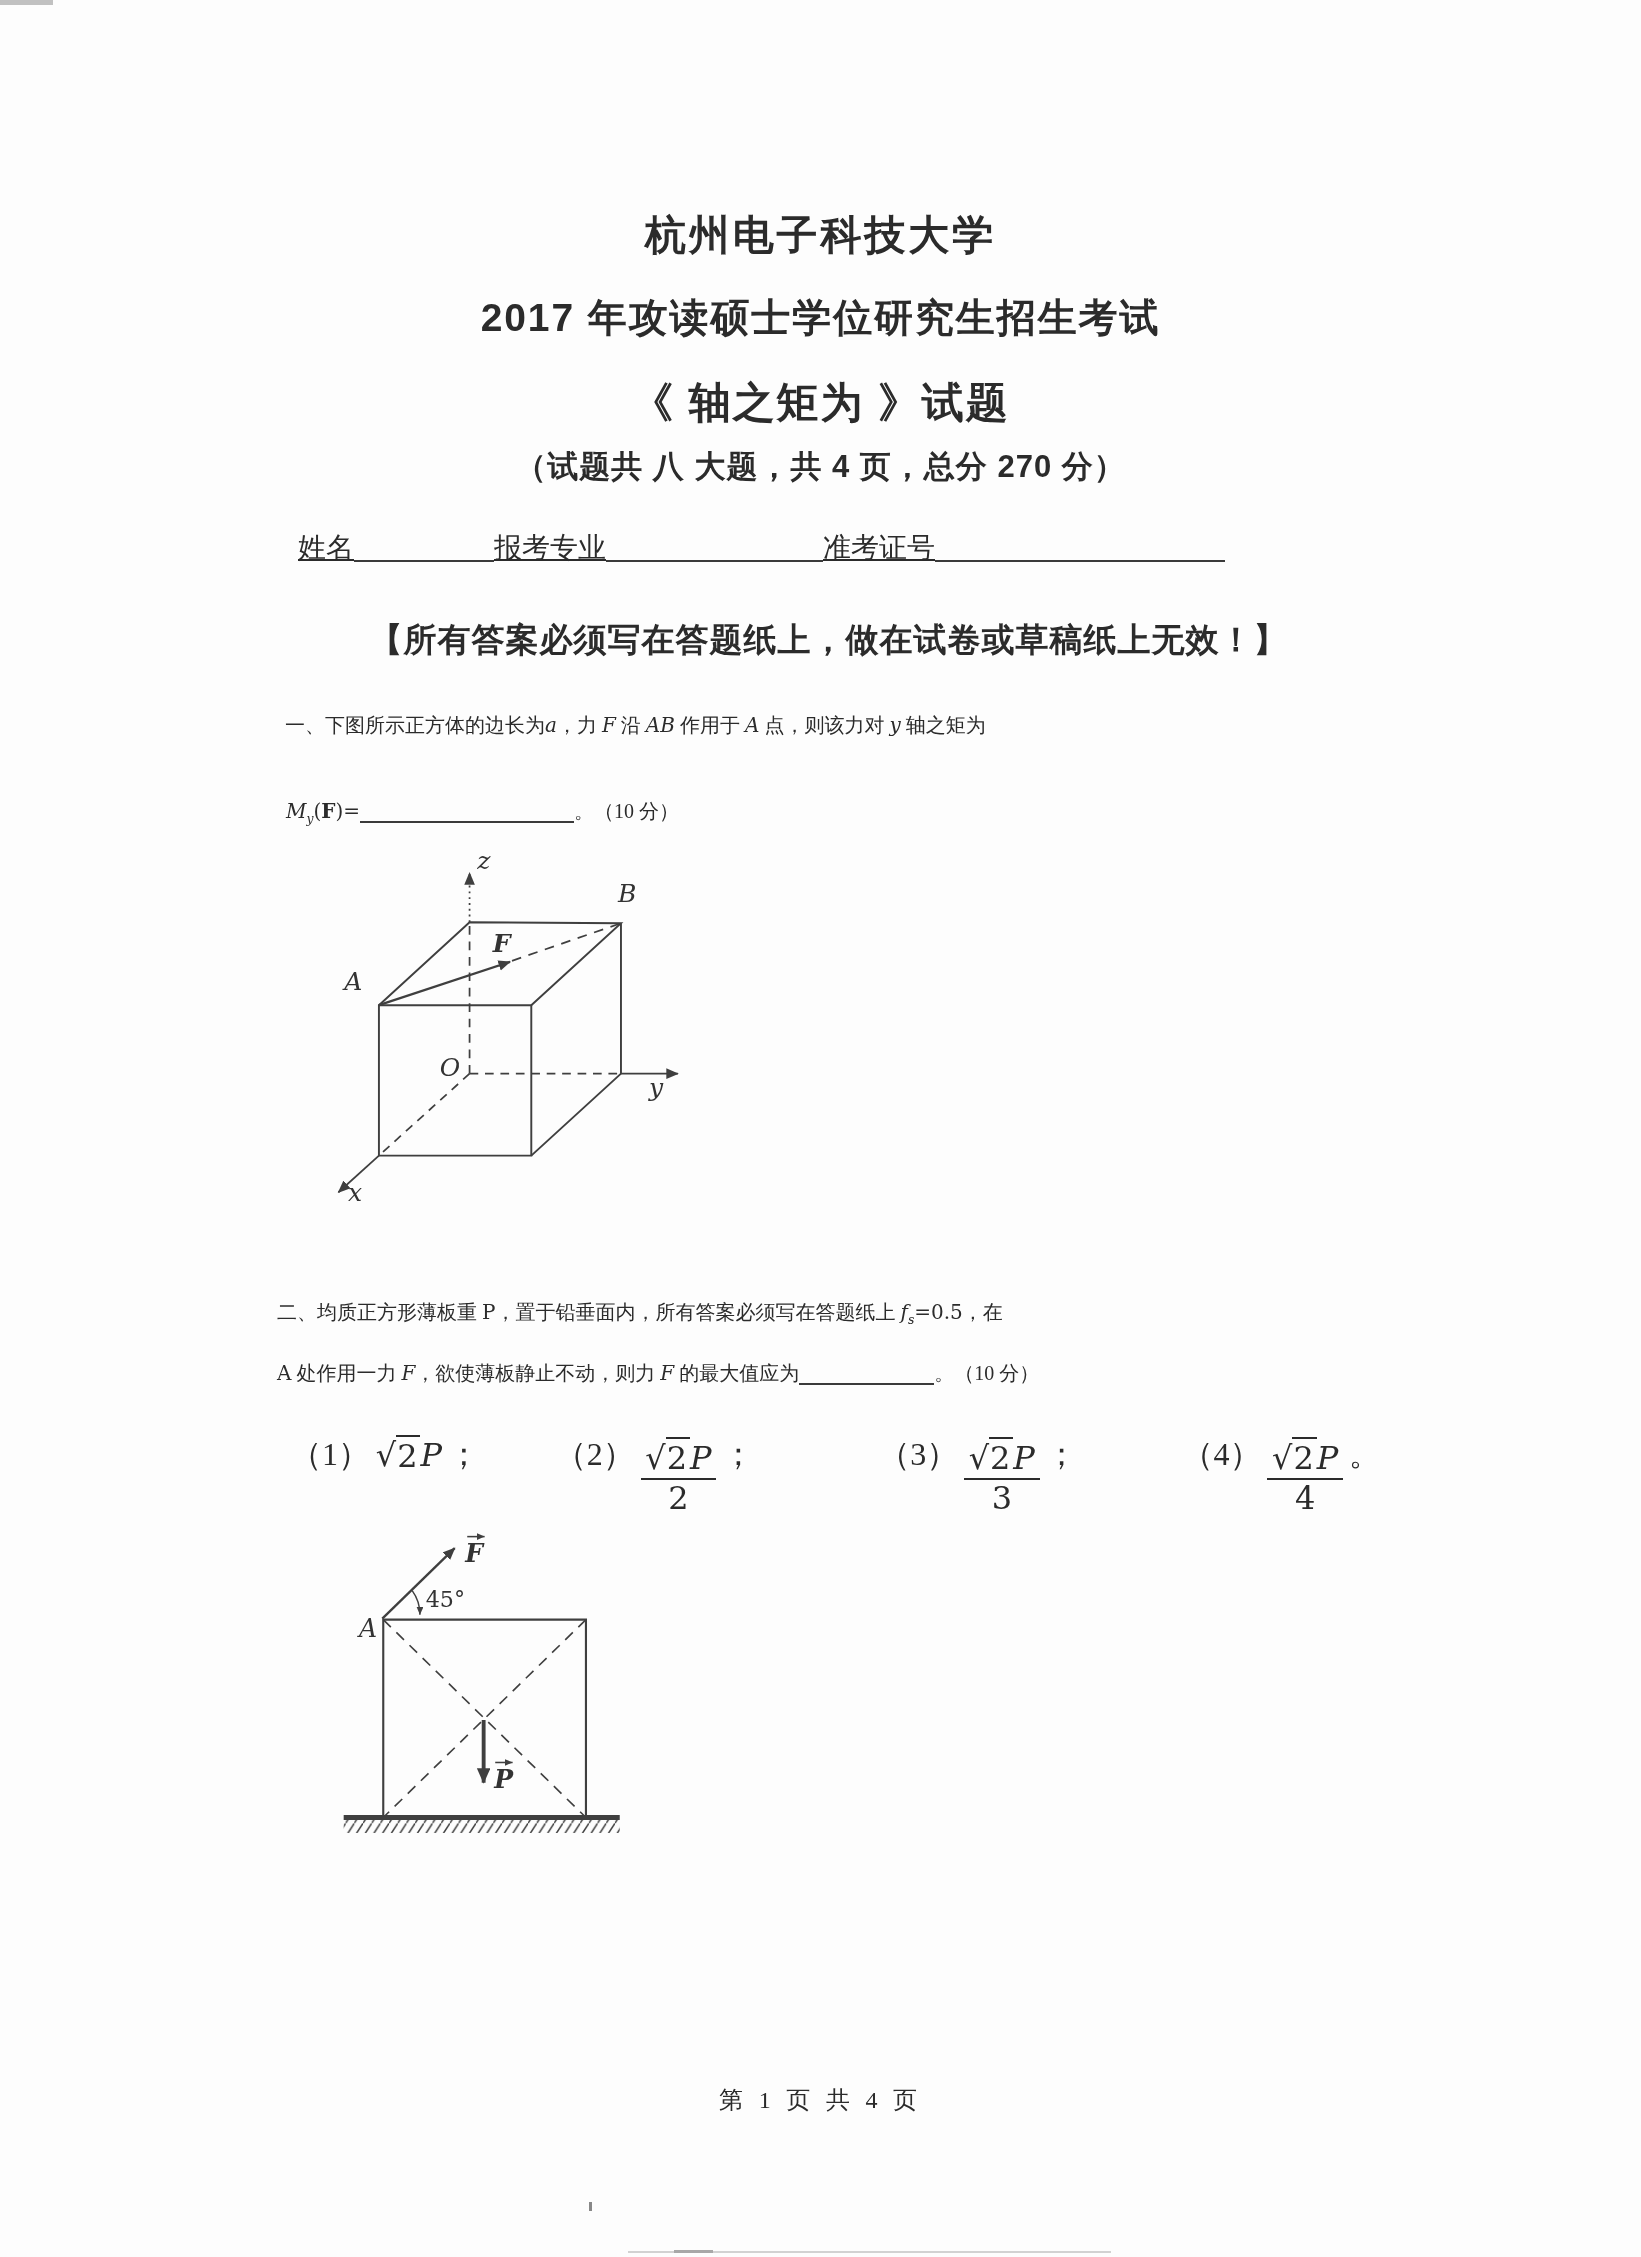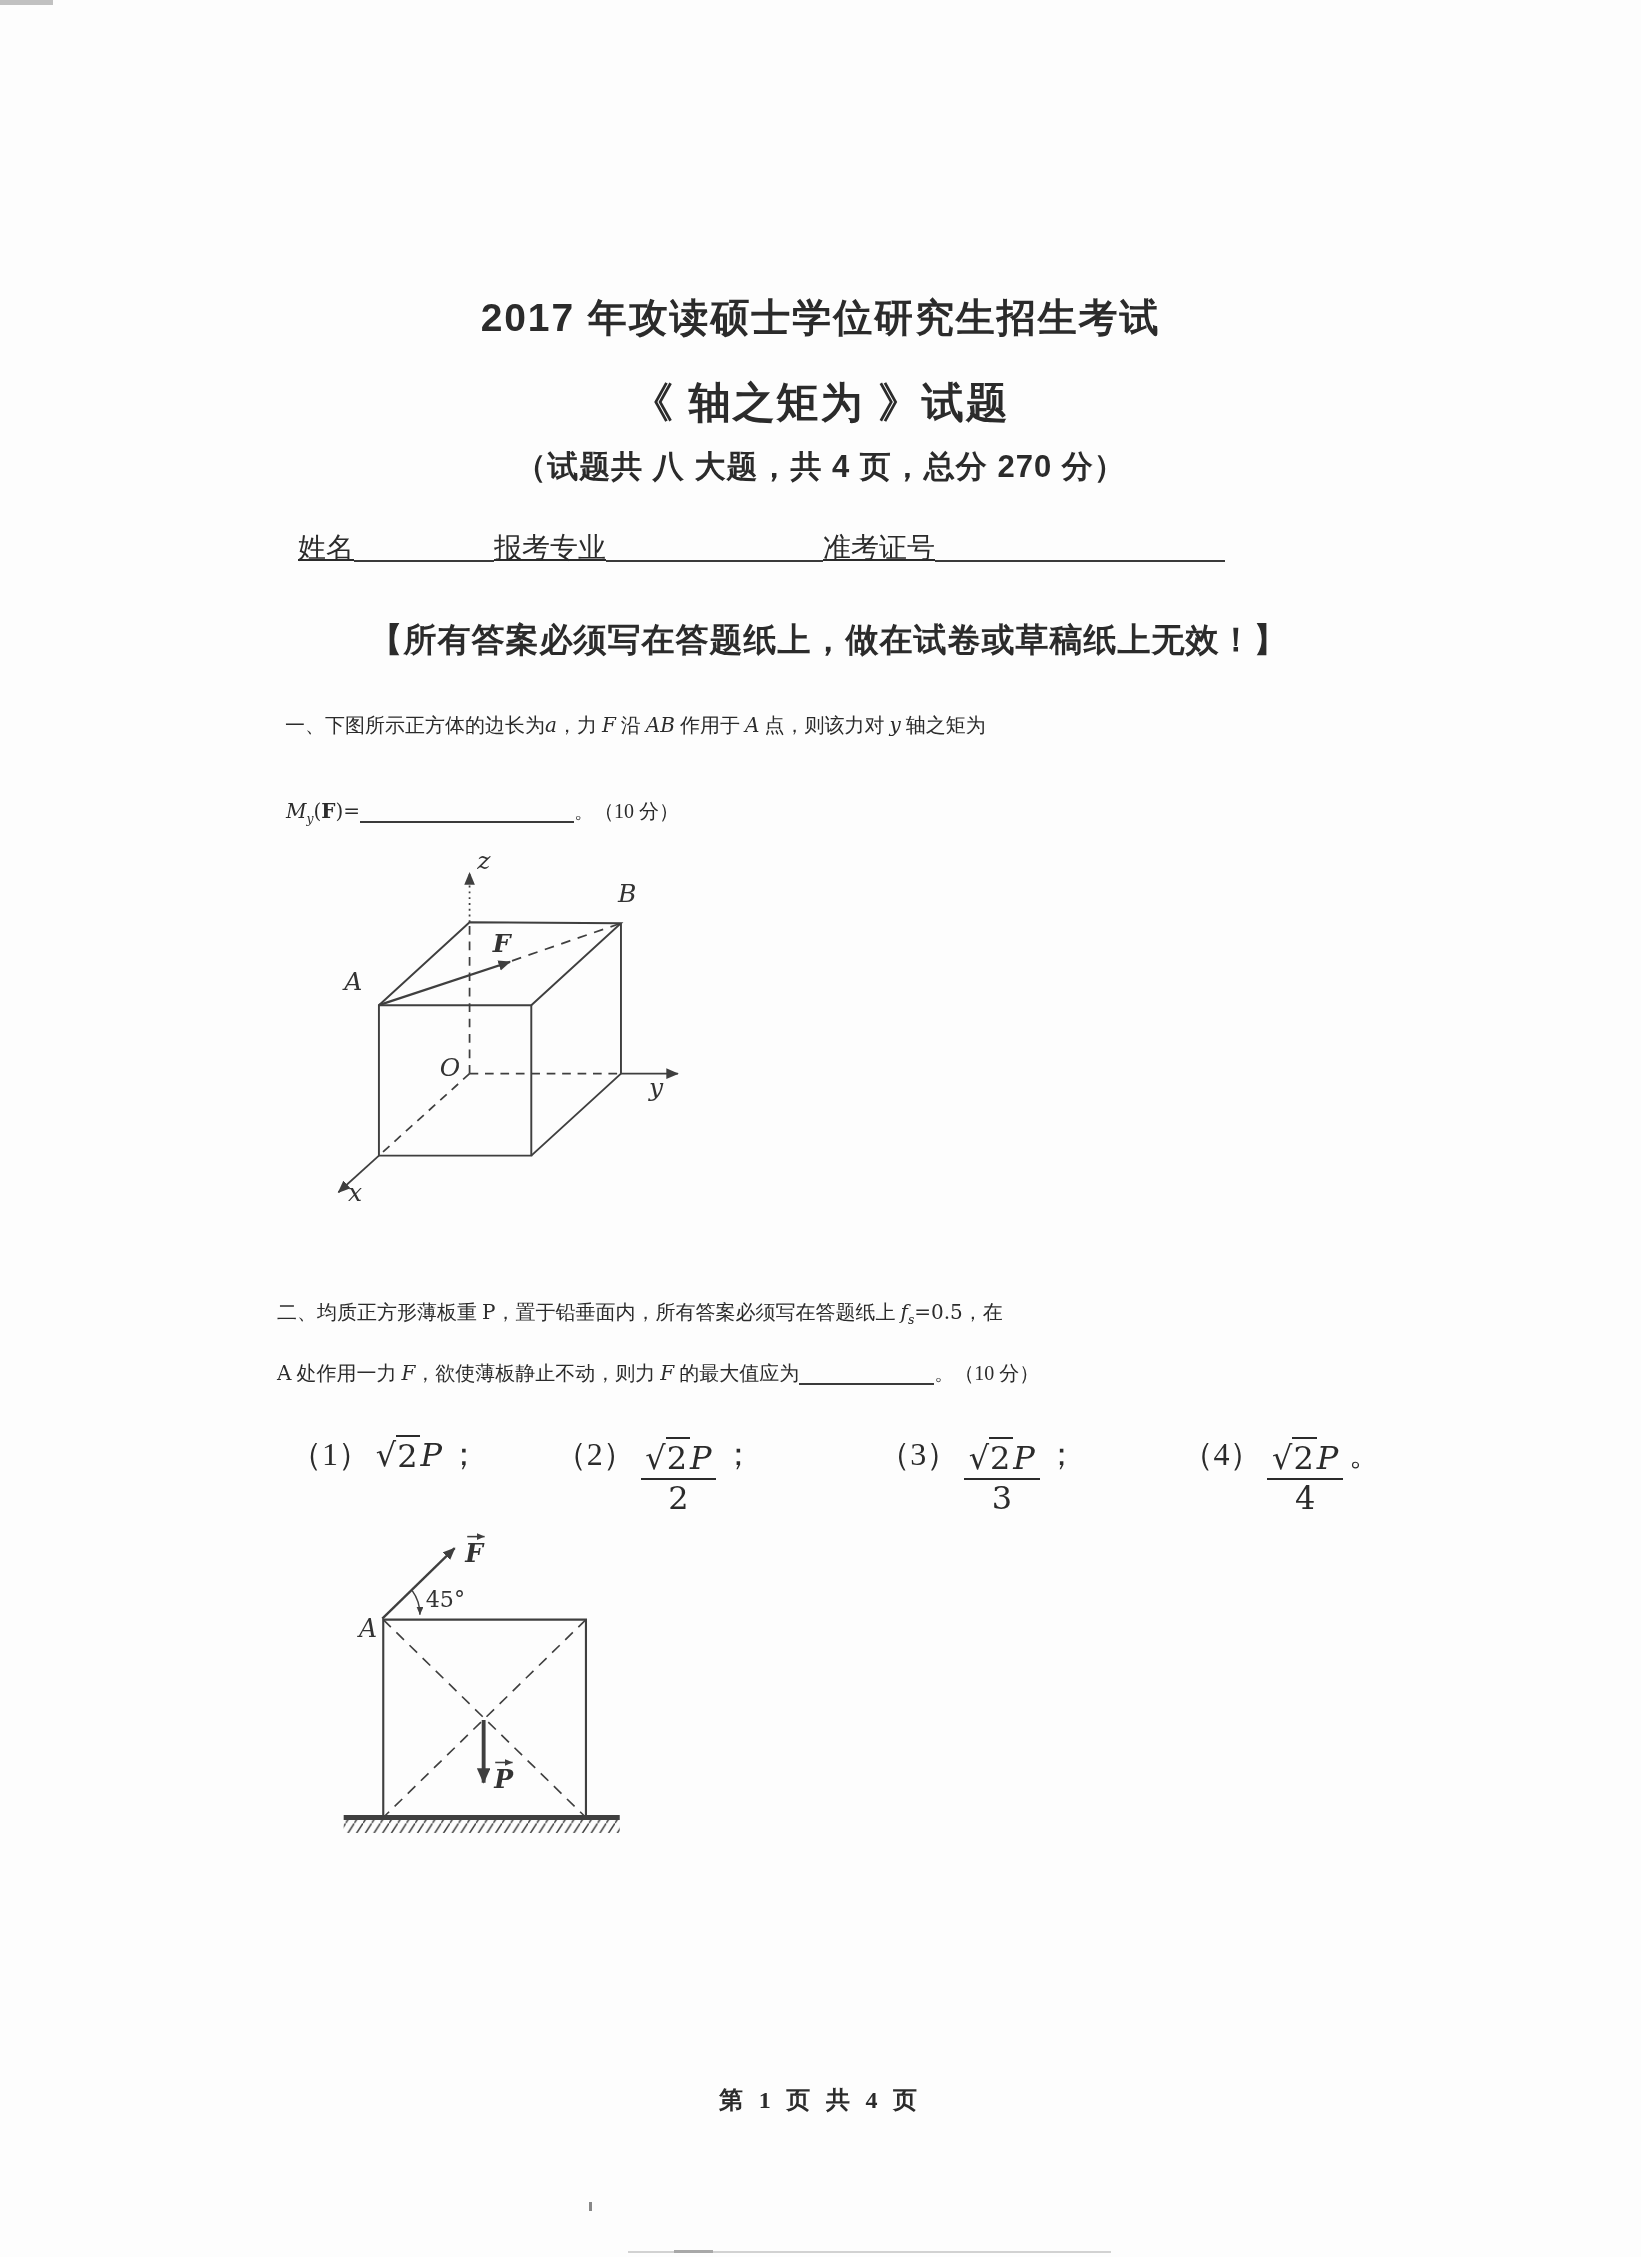--- a/index.html
+++ b/index.html
@@ -26,34 +26,35 @@
   .rad{font-family:"DejaVu Serif", serif;}
   .radand{border-top:2.1px solid #2b2b2b;padding:0 2.9px 0 1px;font-family:"DejaVu Serif", serif;}
   .options{top:1408px;left:290px;height:93px;display:flex;align-items:center;font-size:32px;}
   .opt{display:inline-flex;align-items:center;}
   .opt .olabel{margin-right:5.8px;}
   .frac{display:inline-block;text-align:center;vertical-align:middle;line-height:1.05;}
   .frac .num{display:block;border-bottom:2.1px solid #2b2b2b;padding:0 4.8px 2.9px 4.8px;margin-top:48px;}
   .frac .den{display:block;padding-top:1.9px;font-family:"DejaVu Serif", serif;}
   .sep{margin-left:5.8px;}
   .o1{margin-right:75px;} .o2{margin-right:124px;} .o3{margin-right:104px;}
-  .footer{top:2084px;font-size:24px;letter-spacing:4.8px;font-weight:bold;}
+  .footer{top:2084px;font-size:24px;letter-spacing:4.8px;}
   svg text{fill:#333;}
   .artifact{position:absolute;}
 </style>
 </head>
 <body>
 
 <div class="page">
 
   <div class="artifact" style="left:0;top:0;width:53px;height:4.8px;background:#9a9a9a;opacity:.6;"></div>
   <div class="artifact" style="left:589px;top:2202px;width:2.9px;height:8.7px;background:#6a6a6a;opacity:.8;"></div>
   <div class="artifact" style="left:628px;top:2251px;width:483px;height:1.9px;background:#d2d2d2;"></div>
   <div class="artifact" style="left:674px;top:2250px;width:39px;height:2.9px;background:#a8a8a8;"></div>
 
+  <div class="center hd t1">杭州电子科技大学</div>
   <div class="center hd t2">2017 年攻读硕士学位研究生招生考试</div>
   <div class="center hd t3">《 轴之矩为 》试题</div>
   <div class="center hd t4">（试题共 八 大题，共 4 页，总分 270 分）</div>
 
   <div class="abs formline">
     <span>姓名</span><span class="blank" style="width:140px;"></span><span>报考专业</span><span class="blank" style="width:217px;"></span><span>准考证号</span><span class="blank" style="width:290px;"></span>
   </div>
 
   <div class="center hd notice">【所有答案必须写在答题纸上，做在试卷或草稿纸上无效！】</div>
 

